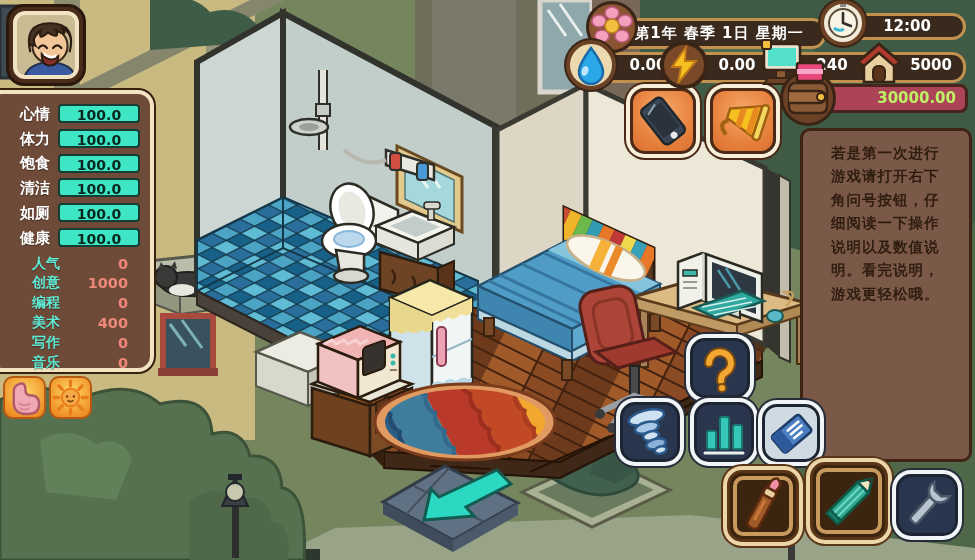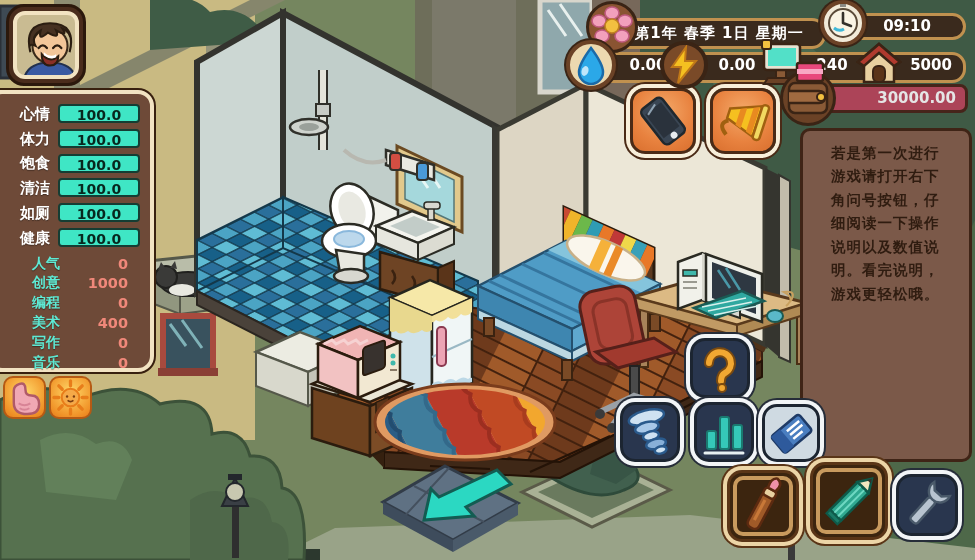--- a/index.html
+++ b/index.html
@@ -28,21 +28,21 @@
   .avatar-inner{position:absolute;inset:4px;background:#c9bb92;border:4px solid #f2e3c2;border-radius:12px;overflow:hidden;}
 
   
   .bar{position:absolute;background:#3a2a1d;border:3px solid #c0914f;border-radius:14px;
     color:#fff;font-weight:bold;box-sizing:border-box;}
   .date-bar{left:612px;top:10px;width:214px;height:31px;font-size:15px;text-align:center;line-height:25px;letter-spacing:1px;margin-top:8px;}
   .time-bar{left:848px;top:13px;width:118px;height:27px;font-size:15px;text-align:center;line-height:21px;}
   .res-bar{left:592px;top:52px;width:374px;height:31px;}
   .res-val{position:absolute;top:56px;color:#fff;font-size:15px;font-weight:bold;text-align:center;z-index:12;}
   .money-bar{left:818px;top:84px;width:150px;height:29px;background:#ac4458;border:3px solid #46241a;
-    border-radius:8px;color:#e5e5e5;font-size:15px;font-weight:bold;text-align:right;line-height:23px;padding-right:9px;}
+    border-radius:8px;color:#bef264;font-size:15px;font-weight:bold;text-align:right;line-height:23px;padding-right:9px;}
   .circle-icon{position:absolute;border-radius:50%;z-index:13;}
 
   
   .btn{position:absolute;box-sizing:border-box;border-radius:15px;cursor:pointer;}
   .btn-orange{border:3px solid #4a2a16;box-shadow:0 0 0 4px #f8efda,0 0 0 6px #4a2a16;
     background:radial-gradient(circle at 50% 35%,#f4aa6a,#e8823f 60%,#d96f2e);}
   .btn-navy{border:3px solid #1c2531;box-shadow:0 0 0 4px #f2f5f7,0 0 0 6px #262d39;background:#29364e;}
   .btn-lite{border:3px solid #1c2531;box-shadow:0 0 0 4px #f2f5f7,0 0 0 6px #262d39;background:#cfdae2;}
   .btn-brown{border:3px solid #5a3517;box-shadow:0 0 0 4px #ecd5a7,0 0 0 6px #5a3517;background:#3c250f;}
   .btn-brown .inlay{position:absolute;inset:3px;border:4px solid #c89a5e;border-radius:10px;}
@@ -430,21 +430,21 @@
     <circle cx="16.5" cy="19" r="1.2" fill="#7a3c10"></circle>
         <circle cx="23.5" cy="19" r="1.2" fill="#7a3c10"></circle>
     <path d="M17,23 q3,2.5 6,0" stroke="#7a3c10" stroke-width="1.6" fill="none"></path>
   </svg>
 </div>
 
 <div class="hud bar date-bar">
   <span>第1年 春季 1日 星期一</span>
 </div>
 <div class="hud bar time-bar">
-  <span>09:10</span>
+  <span>12:00</span>
 </div>
 <div class="hud circle-icon" style="left:586px;top:1px;width:52px;height:52px;background:#8a5432;border:3px solid #3a2415;box-sizing:border-box;">
   <svg viewBox="0 0 46 46" width="46" height="46">
     <g fill="#f2a0bc" stroke="#c05a80" stroke-width="1.6">
       <ellipse cx="23" cy="9" rx="7" ry="6"></ellipse>
           <ellipse cx="36" cy="17" rx="7" ry="6"></ellipse>
       <ellipse cx="33" cy="32" rx="7" ry="6"></ellipse>
           <ellipse cx="13" cy="32" rx="7" ry="6"></ellipse>
       <ellipse cx="10" cy="17" rx="7" ry="6"></ellipse>
     </g>

